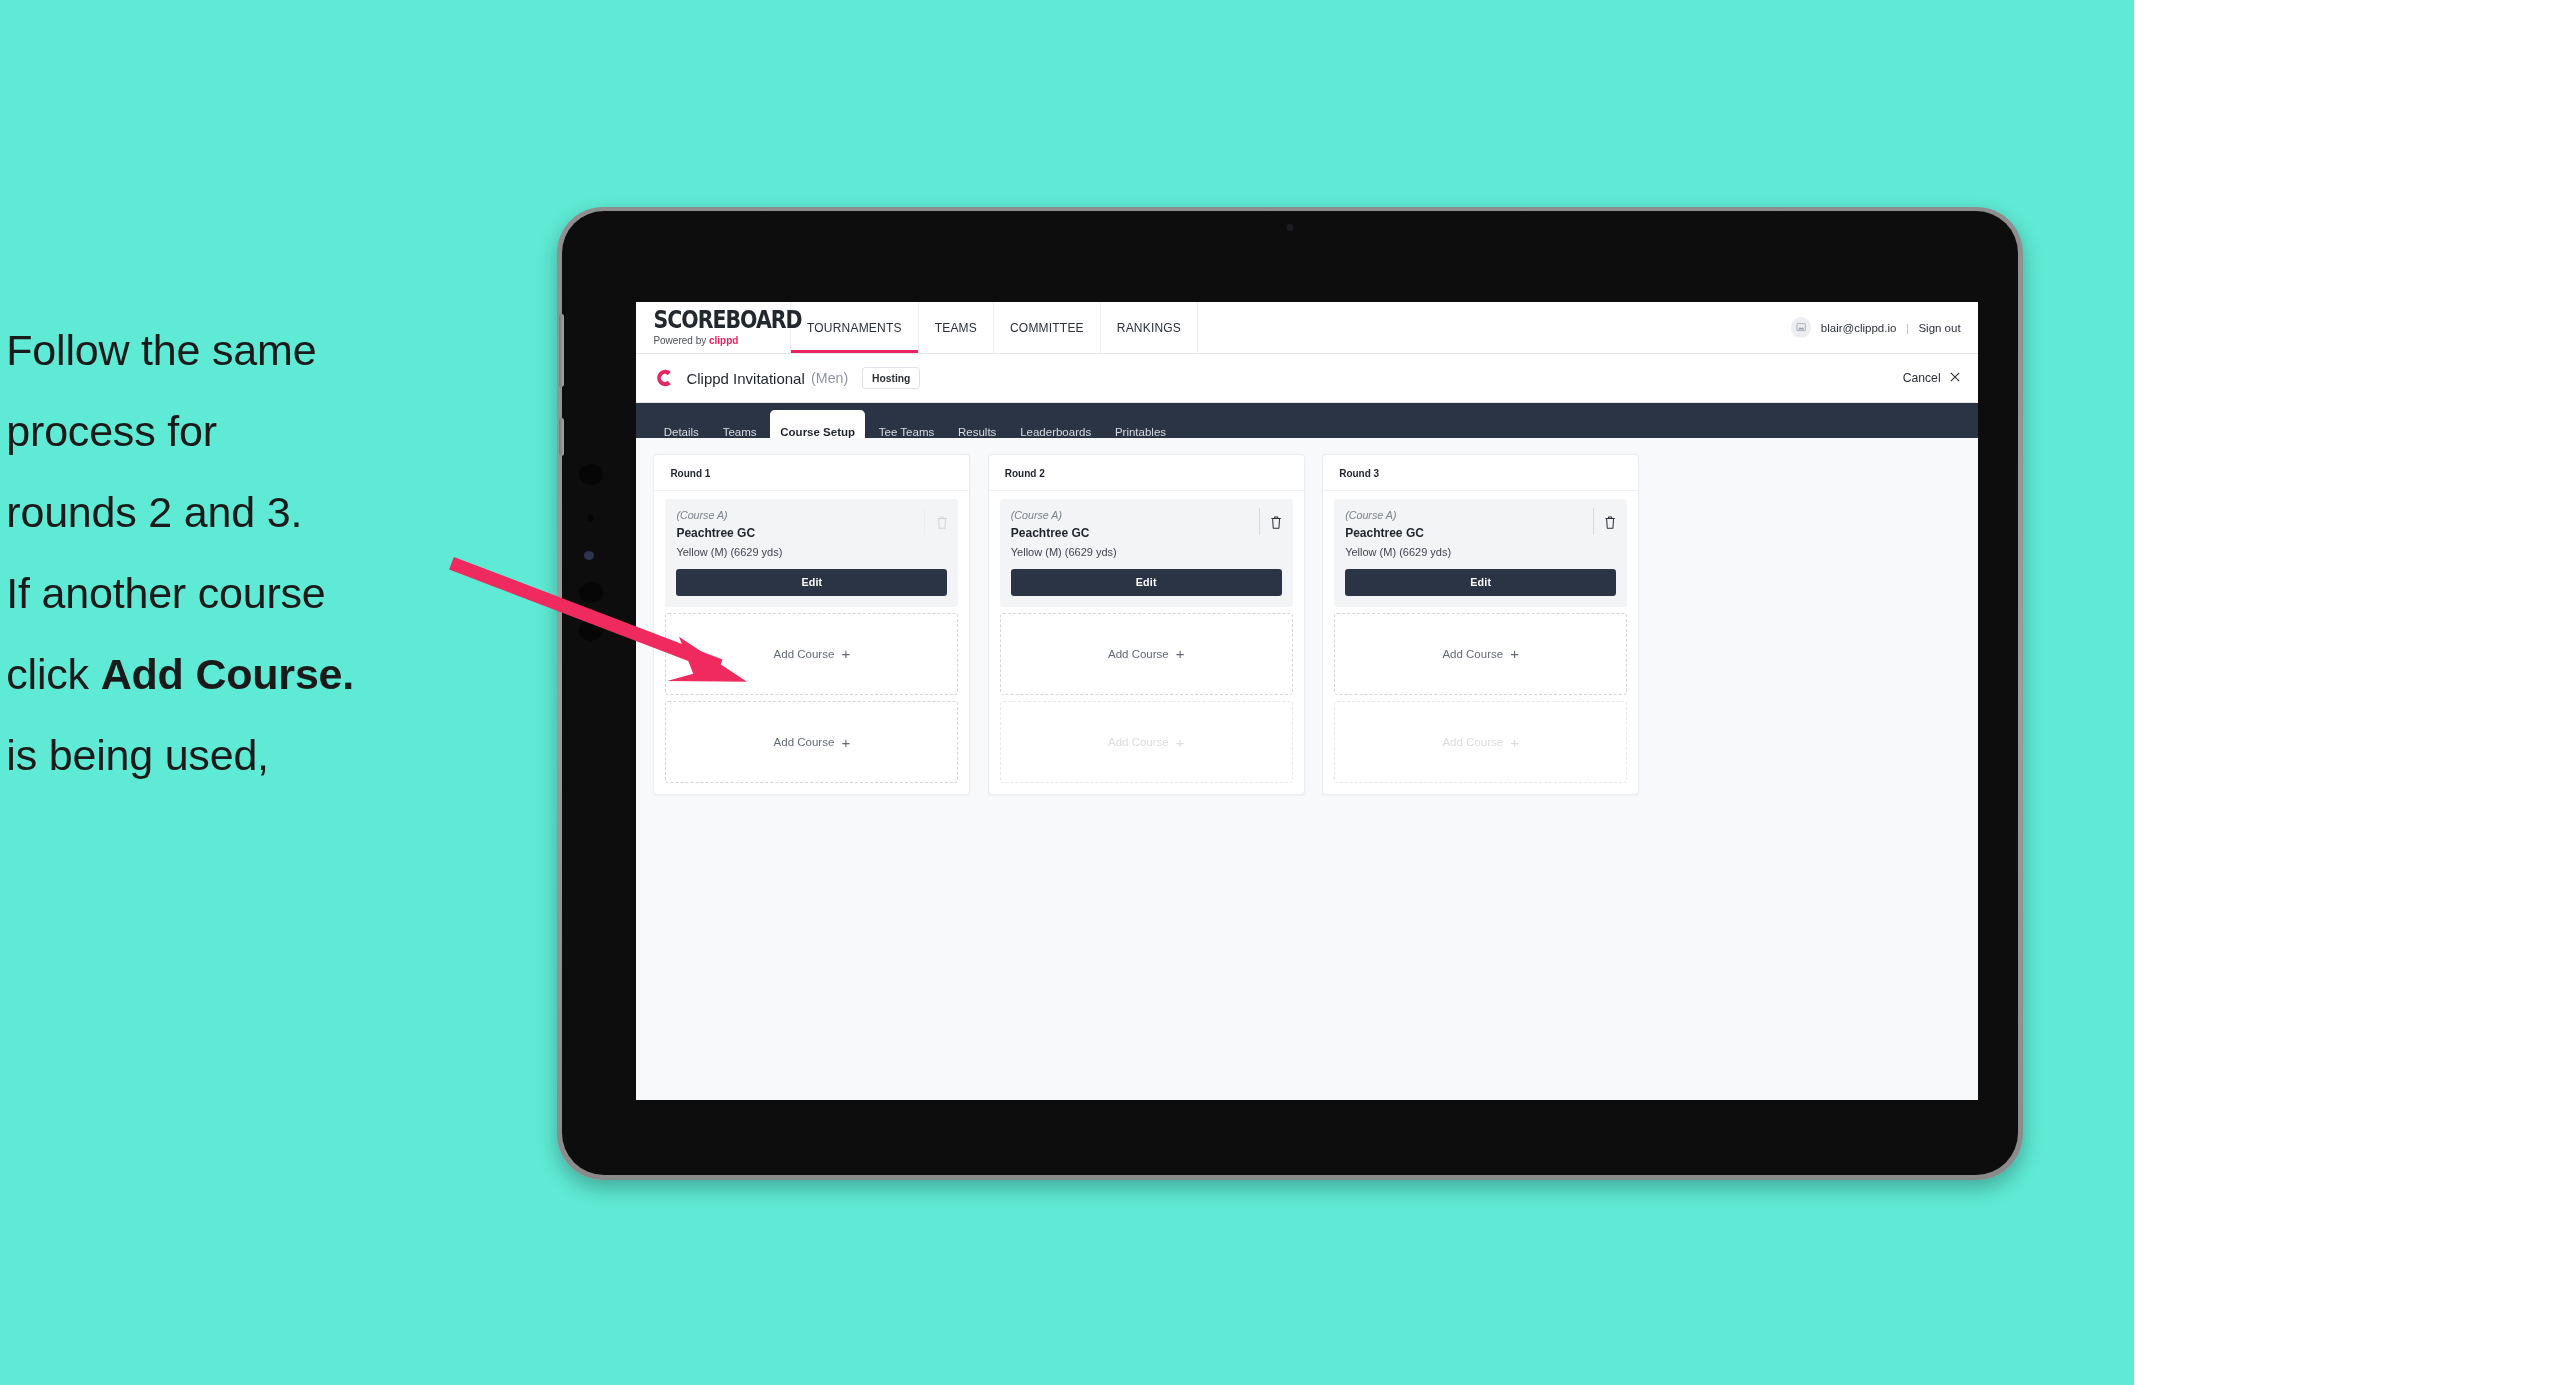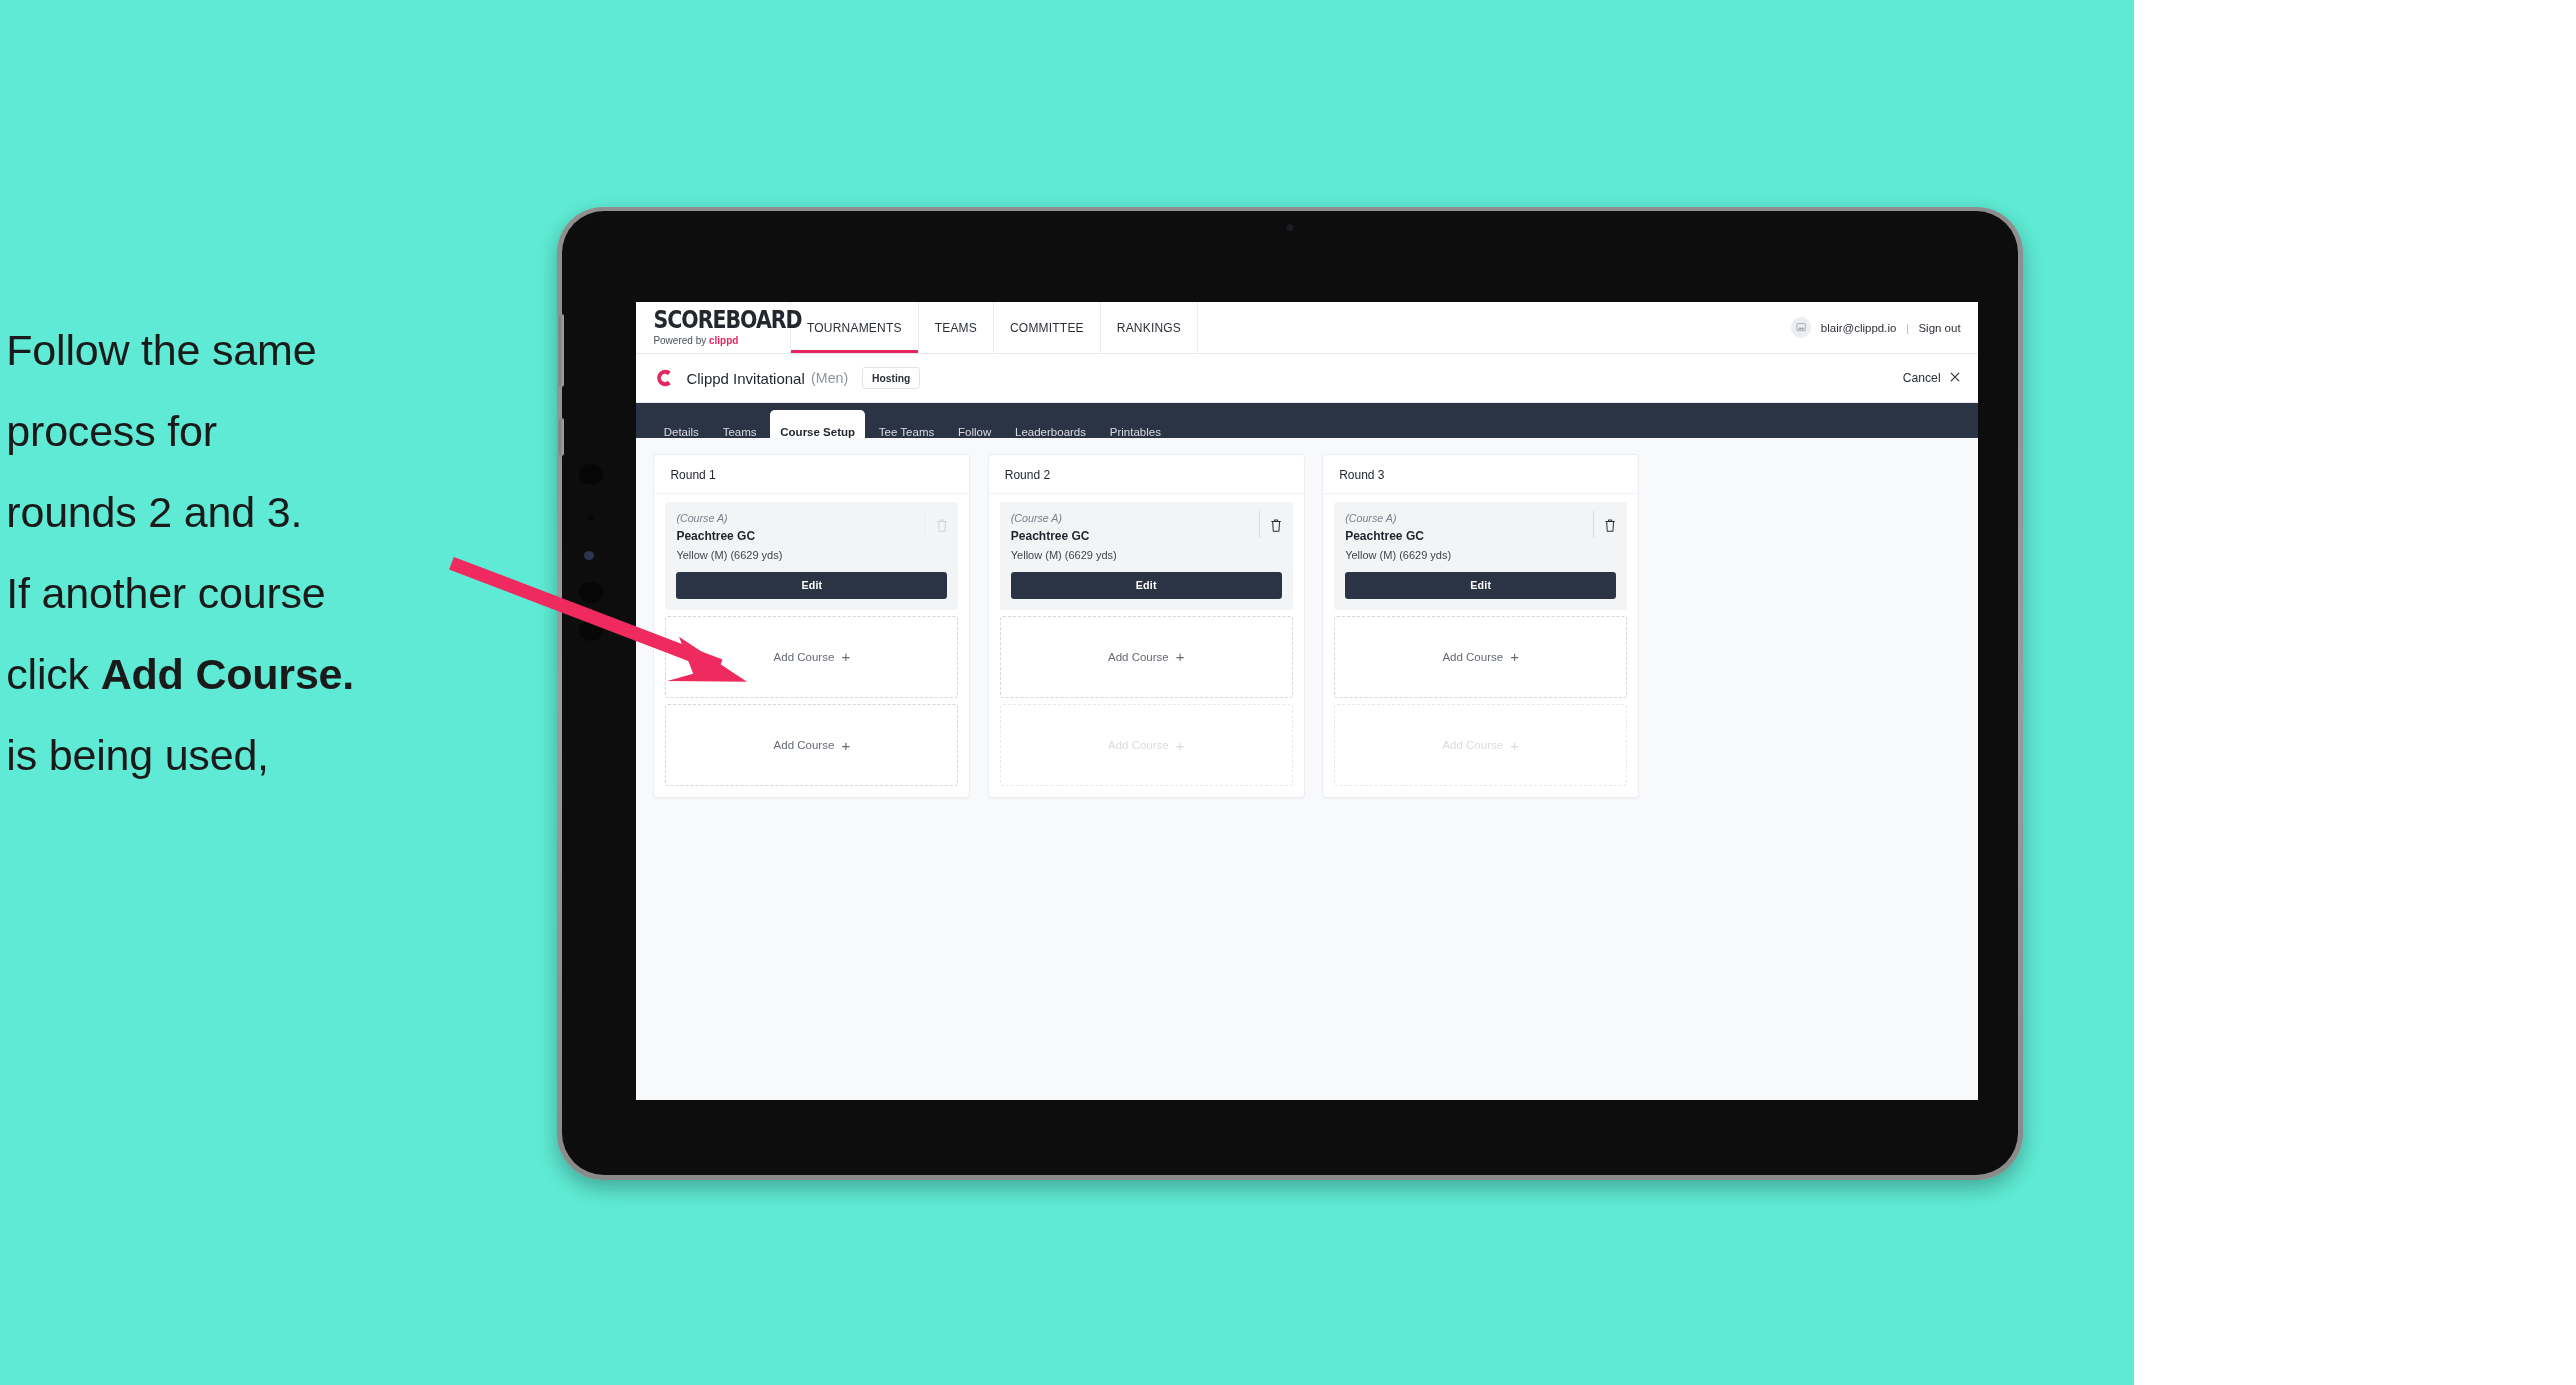--- a/index.html
+++ b/index.html
@@ -145,21 +145,21 @@
   
   .board { padding: 16px 17.4px; display:flex; gap: 17.4px; align-items:flex-start; }
   .col {
     width: 317px; background:#ffffff;
     border: 0.8px solid #eceef1; border-radius: 4px;
     box-shadow: 0 0.8px 1.6px rgba(16,24,40,.04);
     overflow:hidden;
   }
   .col-head {
     padding: 12.6px 16px 11px;
-    font-size: 12px; font-weight: 400; color:#1f242c;
+    font-size: 10px; font-weight: 700; color:#1f242c;
     border-bottom: 0.8px solid #f0f1f4;
   }
   .col-body { padding: 8px 11px 11px; }
 
   .course-card {
     background:#f3f4f6; border-radius:3.2px;
     padding: 10.3px 11px 11px; position:relative;
     margin-bottom: 6.3px;
   }
   .cc-label { font-size: 10.7px; color:#7b818c; line-height:1.3;font-style:italic; }
@@ -281,21 +281,21 @@
       <div class="tab">
           <span>Teams</span>
         </div>
       <div class="tab active">
           <span>Course Setup</span>
         </div>
       <div class="tab">
           <span>Tee Teams</span>
         </div>
       <div class="tab">
-          <span>Follow</span>
+          <span>Results</span>
         </div>
       <div class="tab">
           <span>Leaderboards</span>
         </div>
       <div class="tab">
           <span>Printables</span>
         </div>
     </div>
 
     <div class="board">

